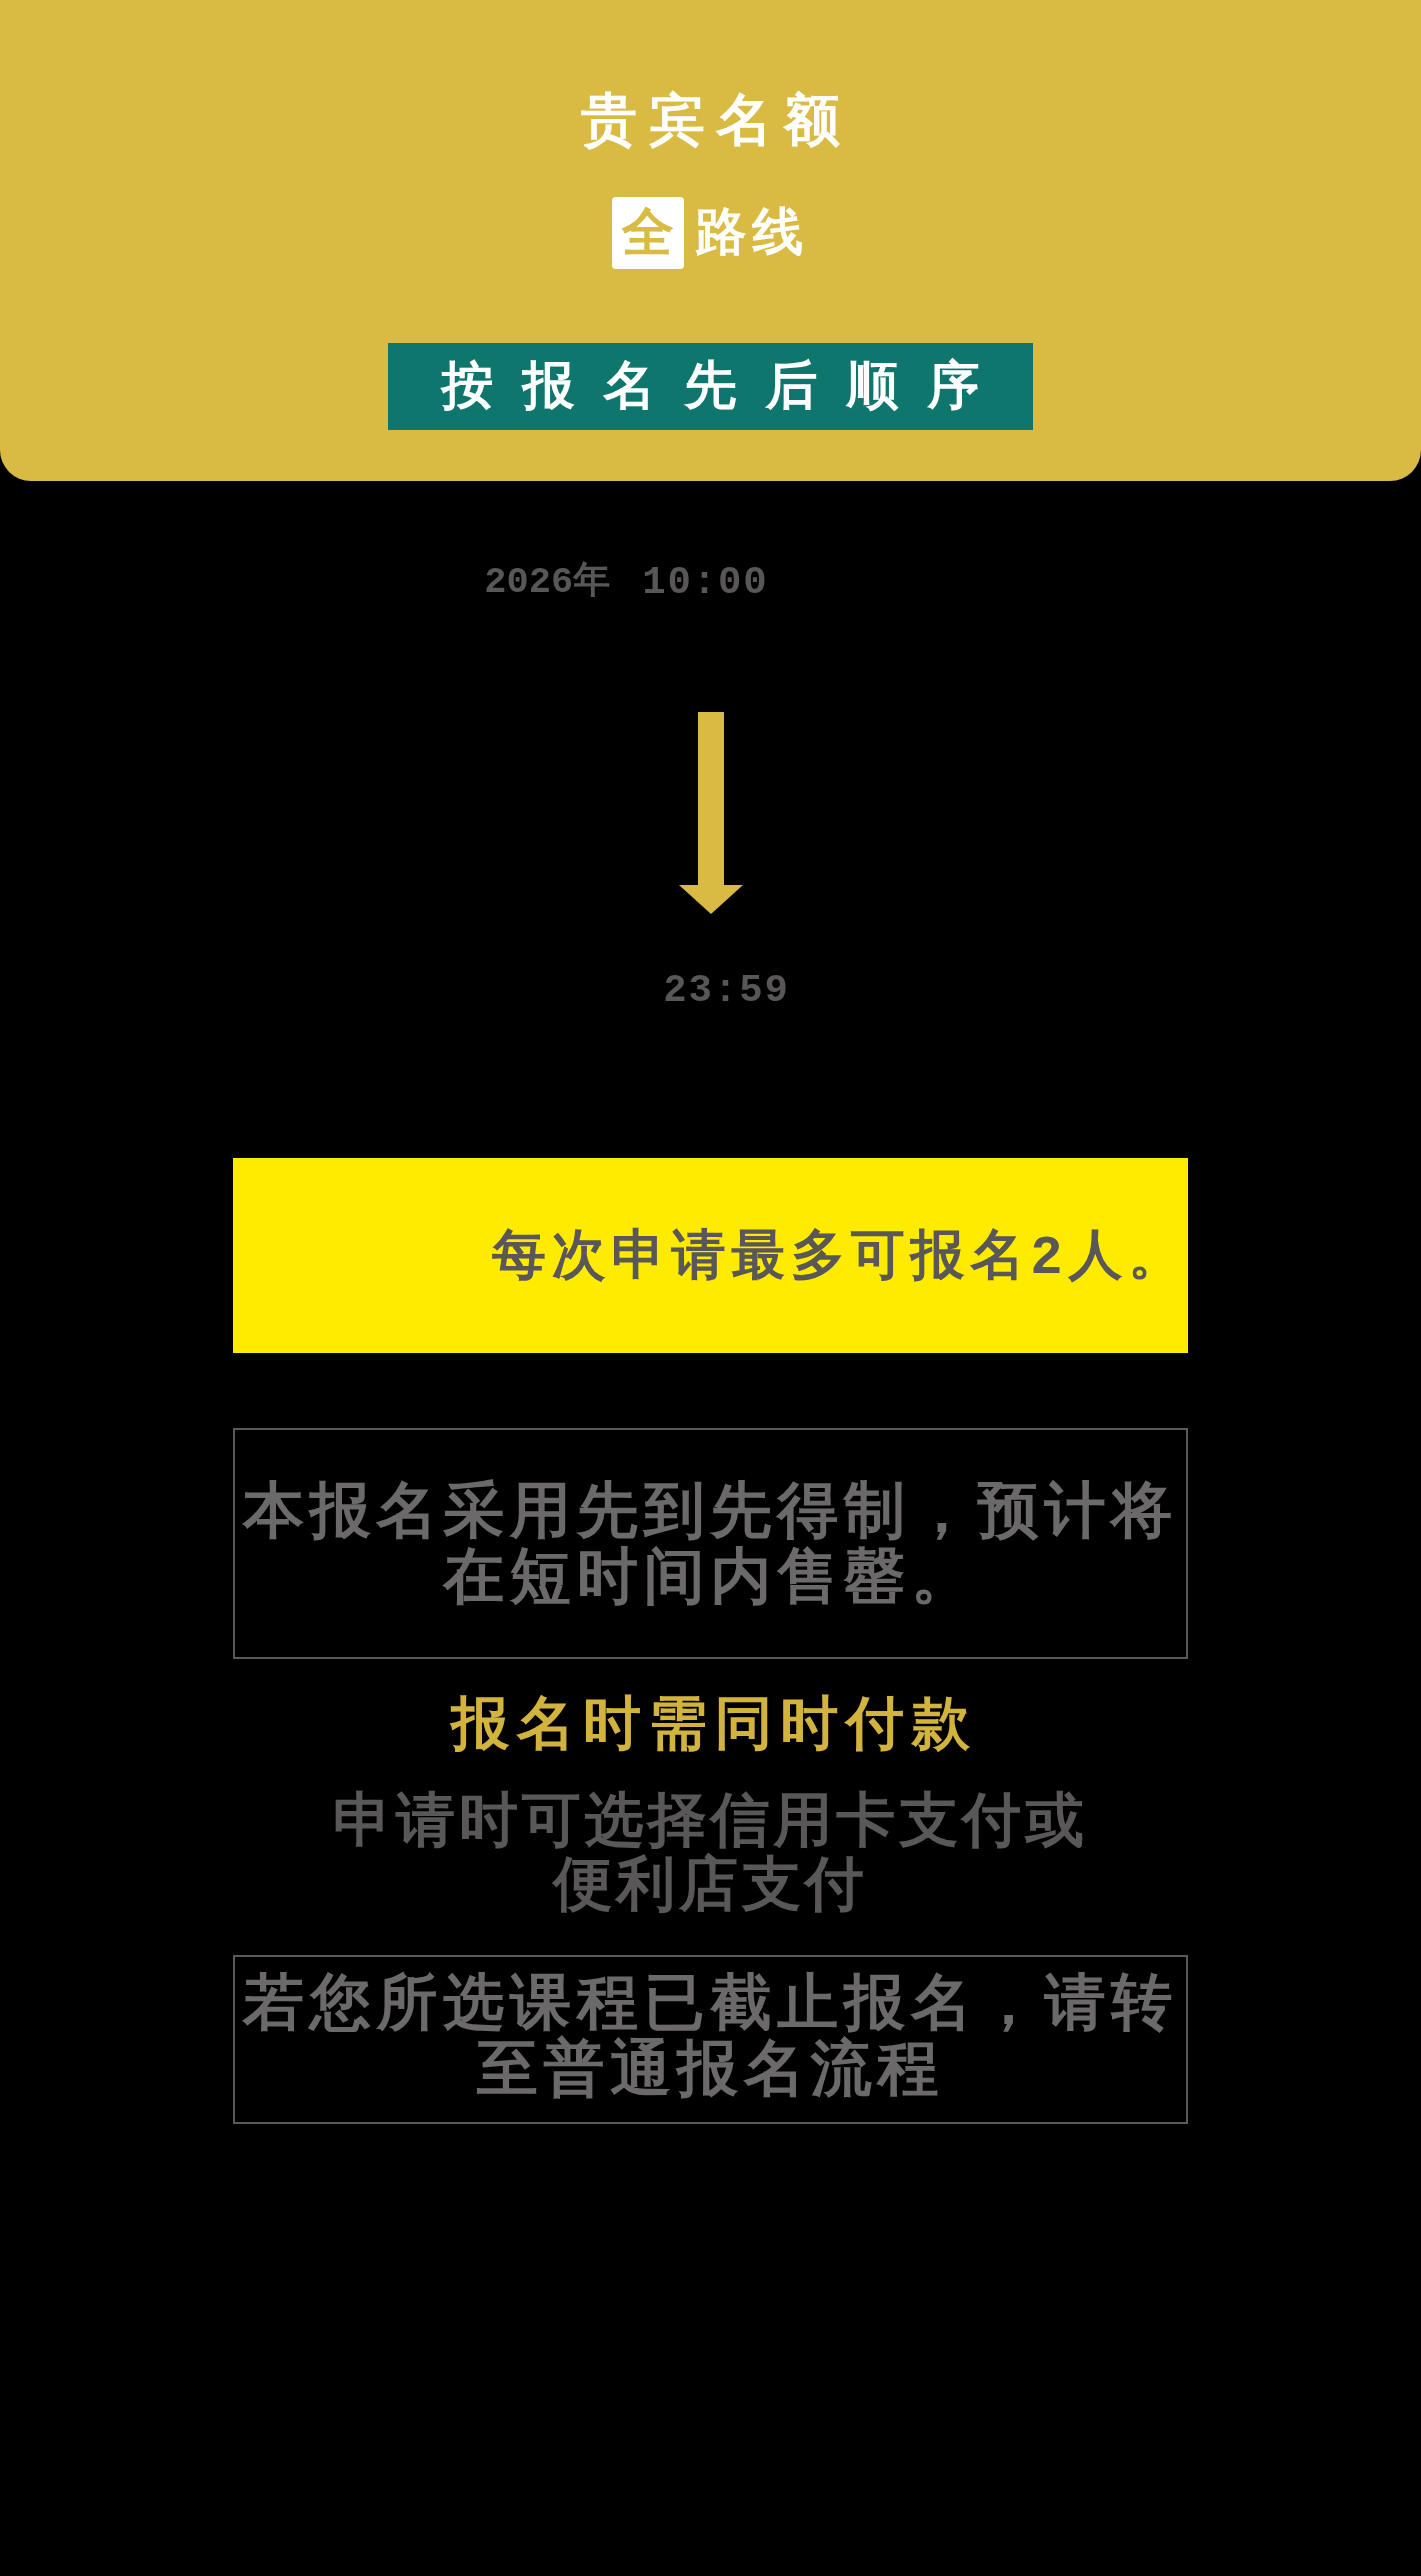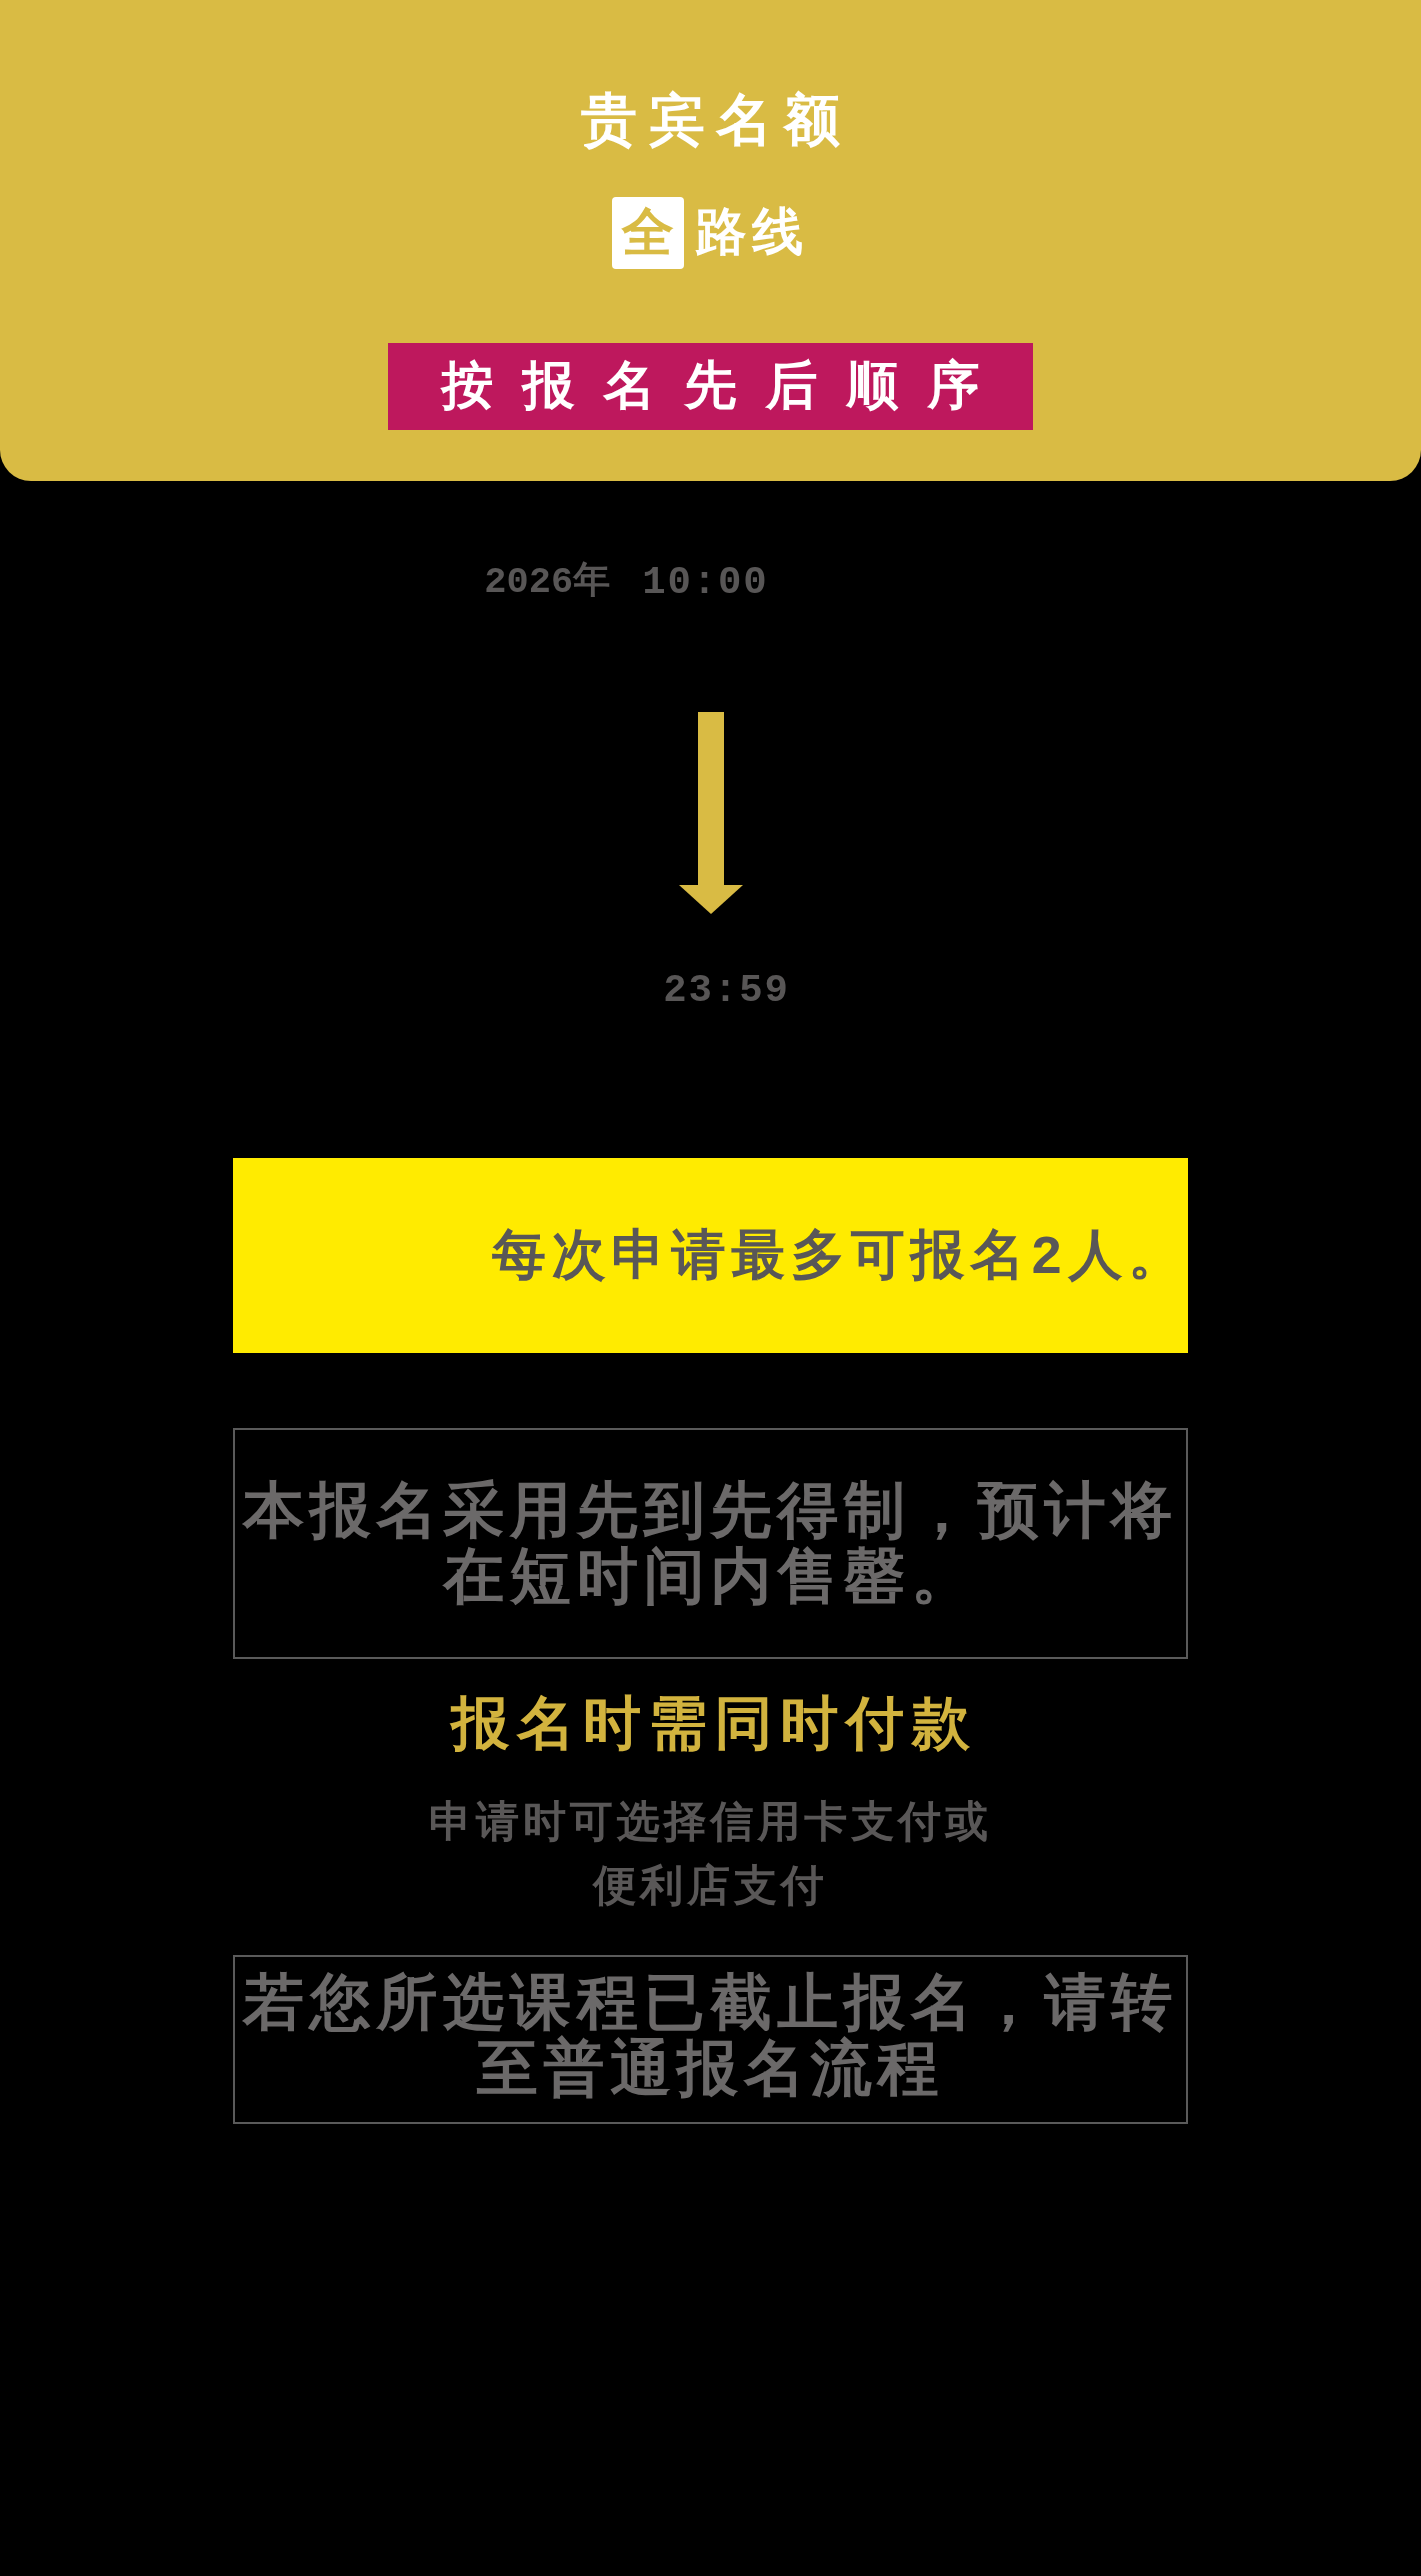--- a/index.html
+++ b/index.html
@@ -53,21 +53,21 @@
   }
   .badge-label {
     font-size: 51px;
     color: #ffffff;
     letter-spacing: 5.8px;
   }
   .ribbon {
     margin-top: 74px;
     width: 645px;
     height: 87px;
-    background: #be185d;
+    background: #0f766e;
     display: flex;
     align-items: center;
     justify-content: center;
   }
   .ribbon span {
     font-size: 52px;
     color: #ffffff;
     letter-spacing: 29px;
     padding-left: 29px;
     white-space: nowrap;
@@ -166,21 +166,21 @@
     padding-left: 8px;
     box-sizing: border-box;
   }
   .pay-sub {
     position: absolute;
     top: 1793px;
     left: 0;
     width: 100%;
     margin: 0;
     text-align: center;
-    font-size: 43px;
+    font-size: 59px;
     line-height: 64px;
     color: #595757;
     letter-spacing: 3.9px;
     white-space: pre-line;
   }
 </style>
 </head>
 <body>
 
 <div class="page">

